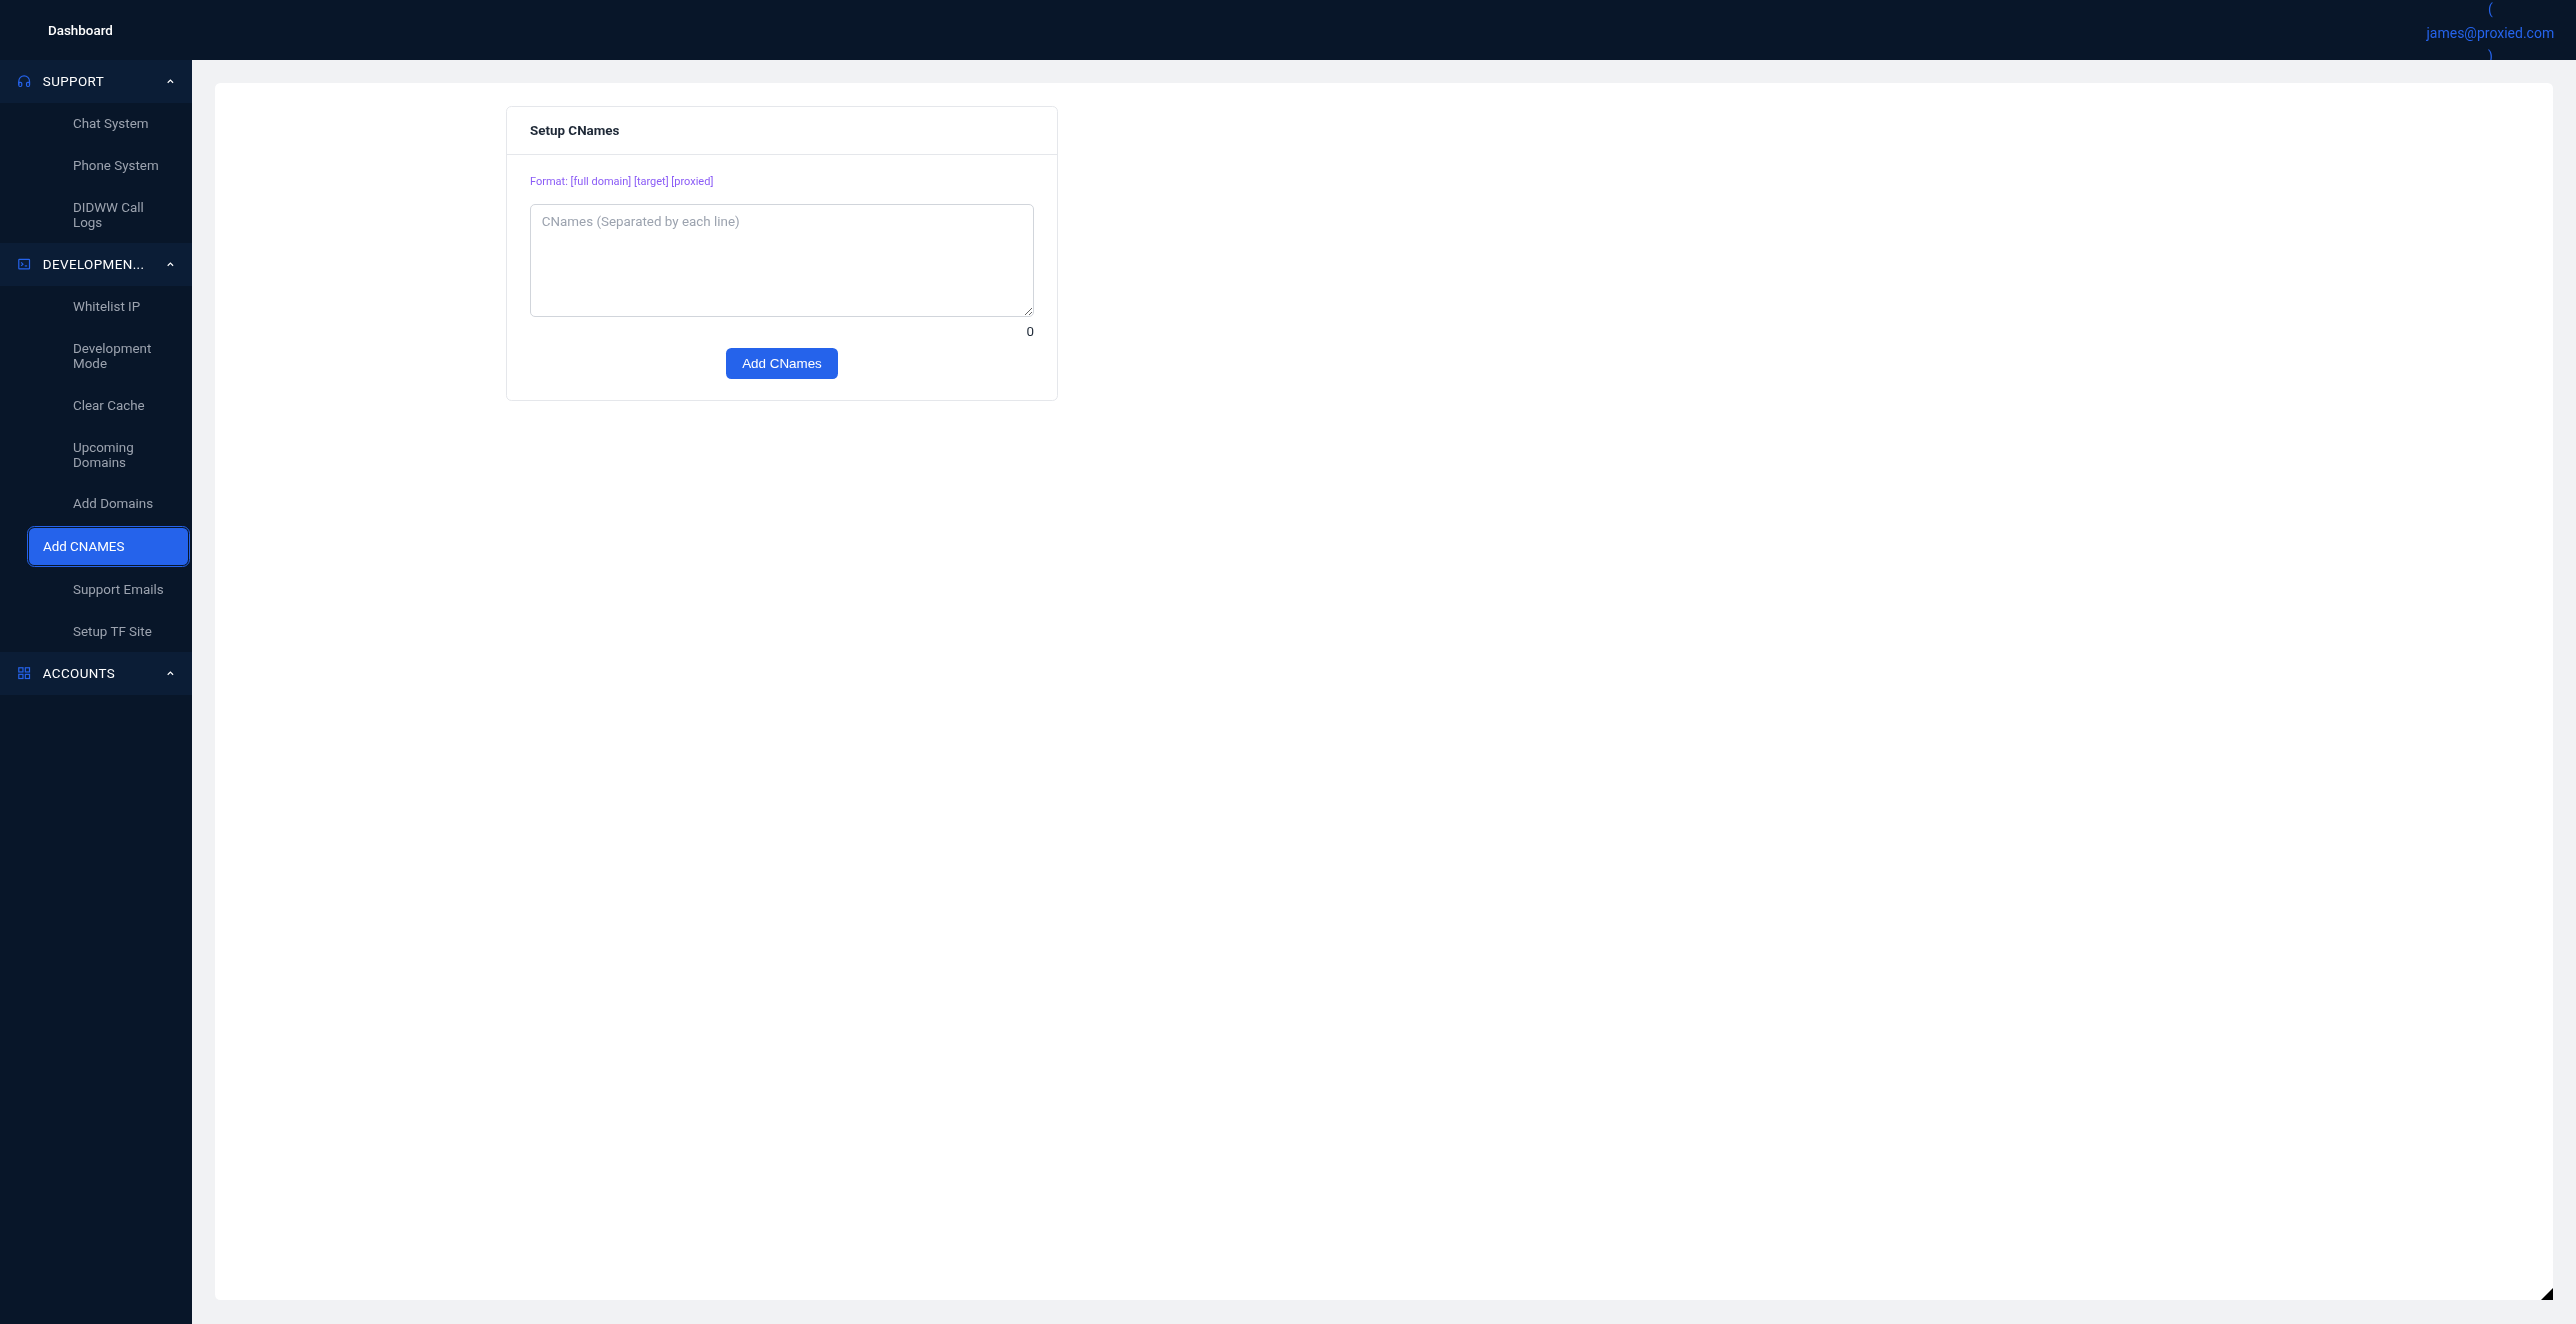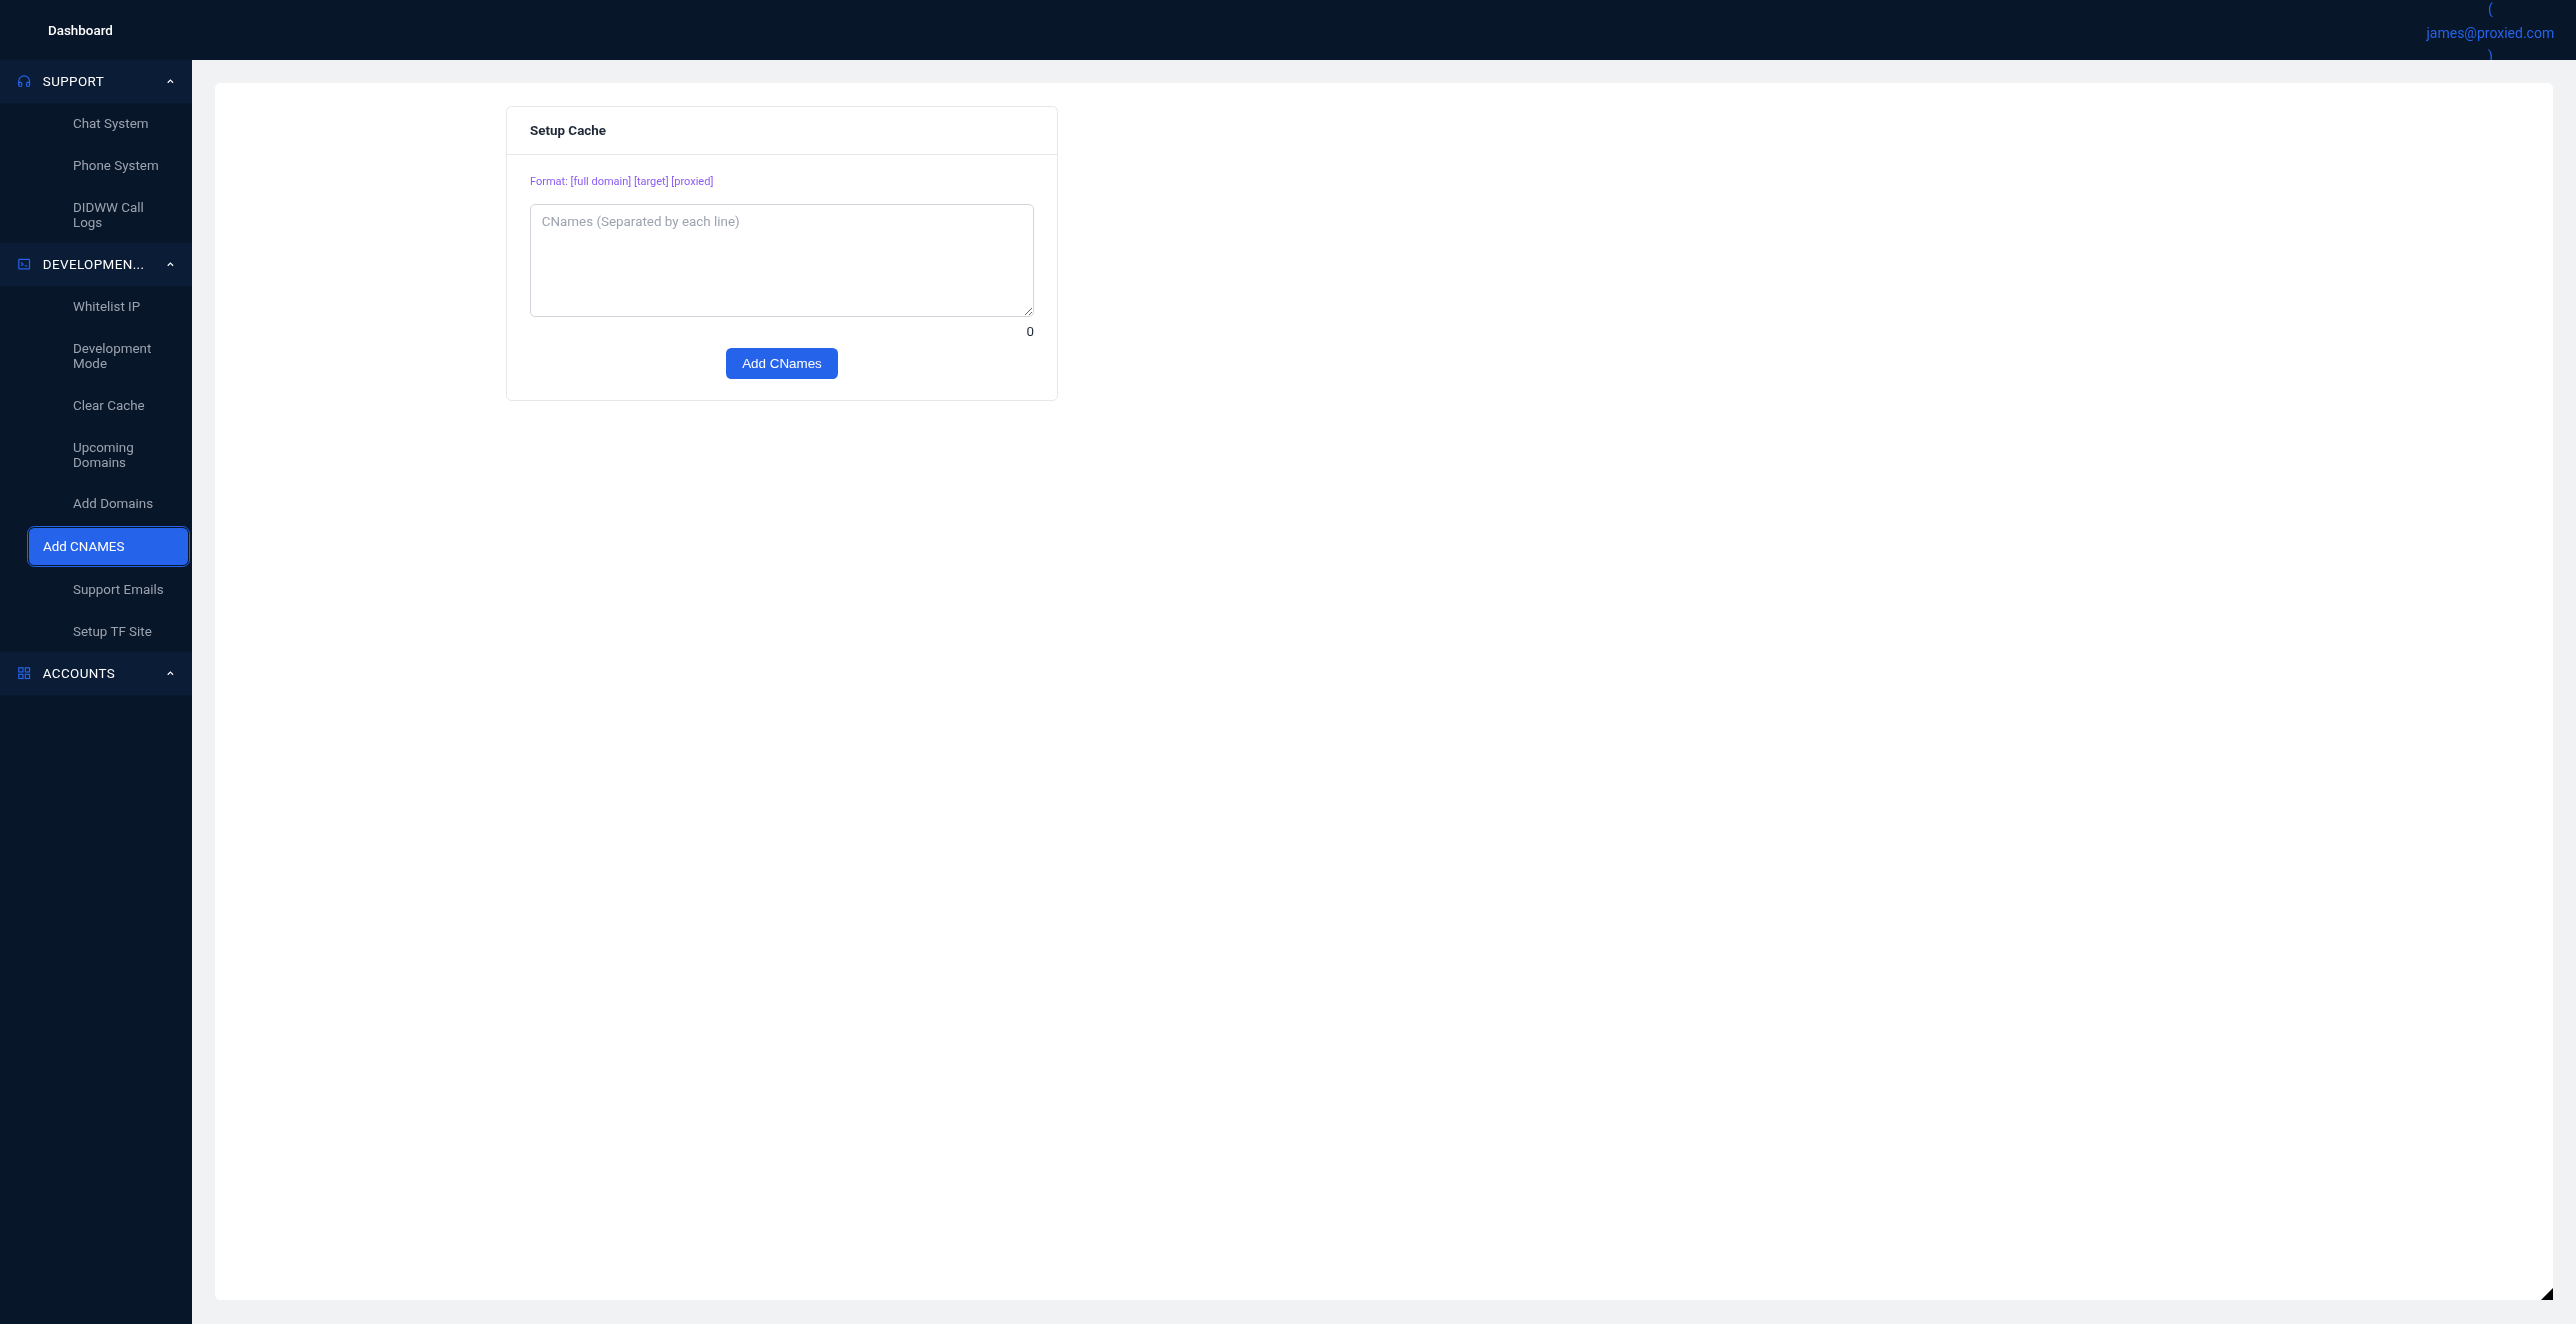--- a/index.html
+++ b/index.html
@@ -270,21 +270,21 @@
           <svg width="10.8" height="10.8" viewBox="0 0 24 24" fill="none" stroke="currentColor" stroke-width="2.5">
               <polyline points="18 15 12 9 6 15"></polyline>
             </svg>
         </span>
       </div>
     </nav>
 
     <main class="main">
       <div class="page-plate">
         <div class="card">
-          <div class="card-header">Setup Cache</div>
+          <div class="card-header">Setup CNames</div>
           <div class="card-body">
             <div class="format-line">Format: [full domain] [target] [proxied]</div>
             <textarea class="cnames-area" placeholder="CNames (Separated by each line)" style=""></textarea>
             <div class="counter-row">
               <span>0</span>
             </div>
             <div class="btn-row">
               <button class="add-btn">
                 <span>Add CNames</span>
               </button>

